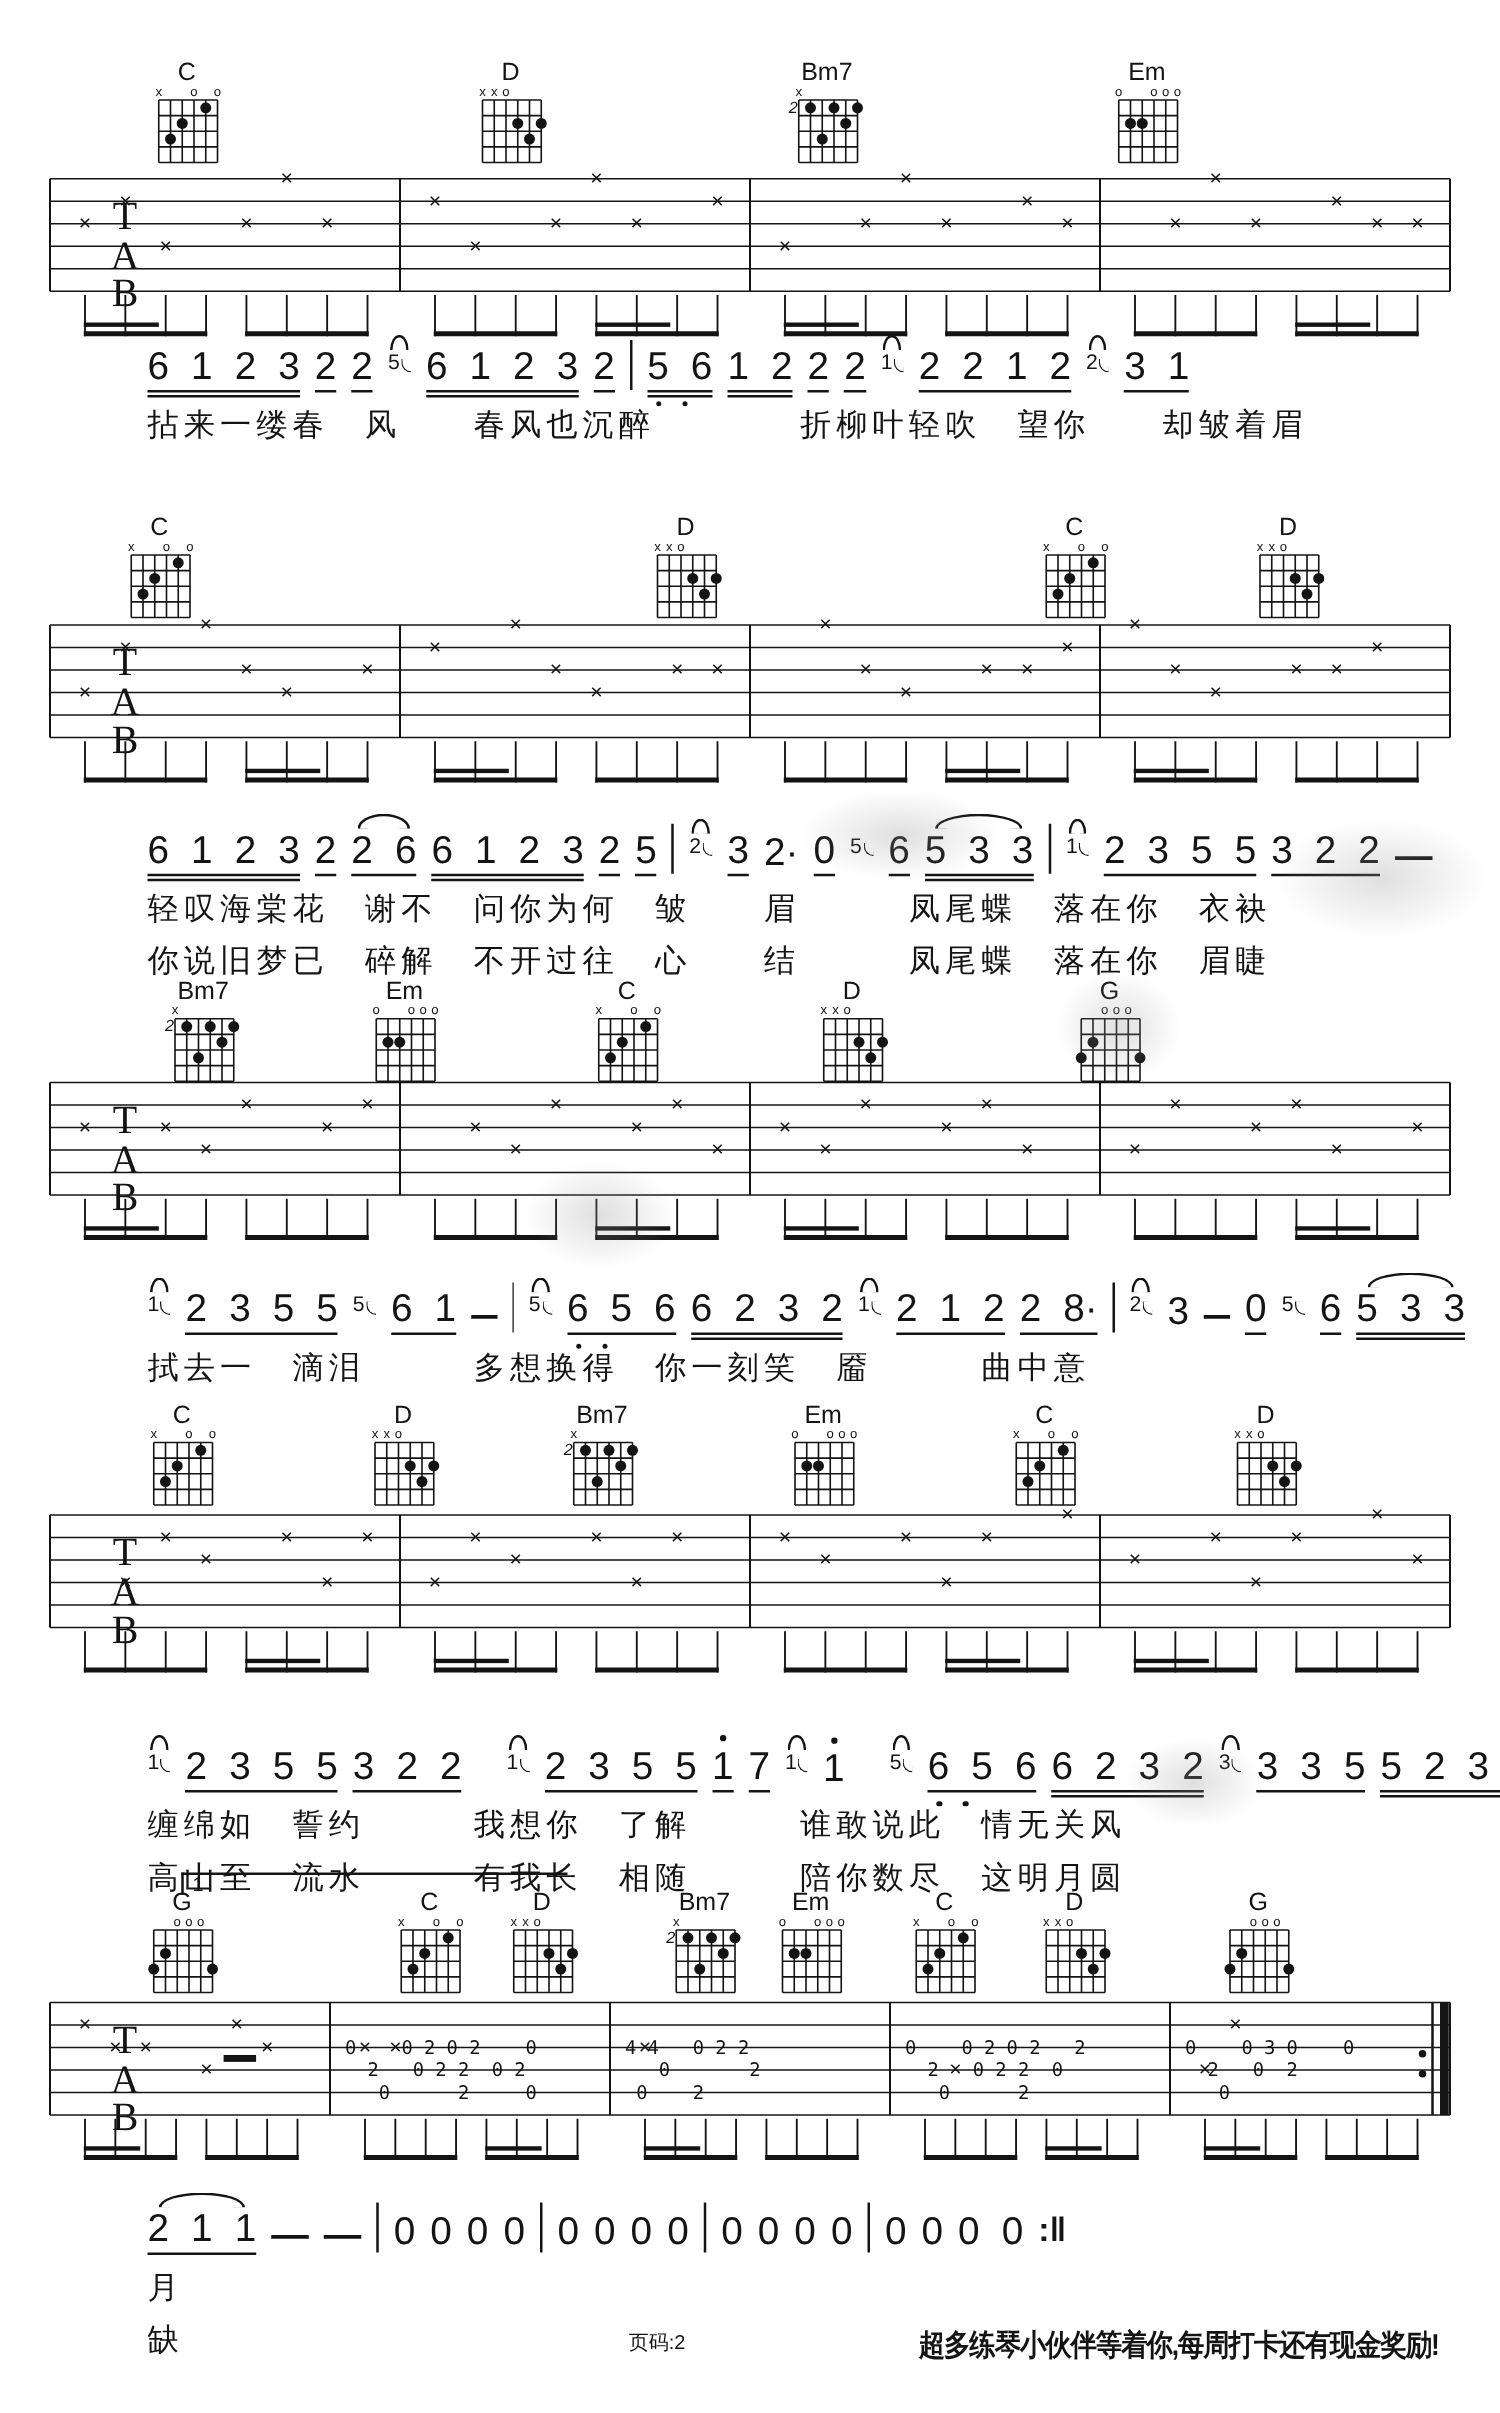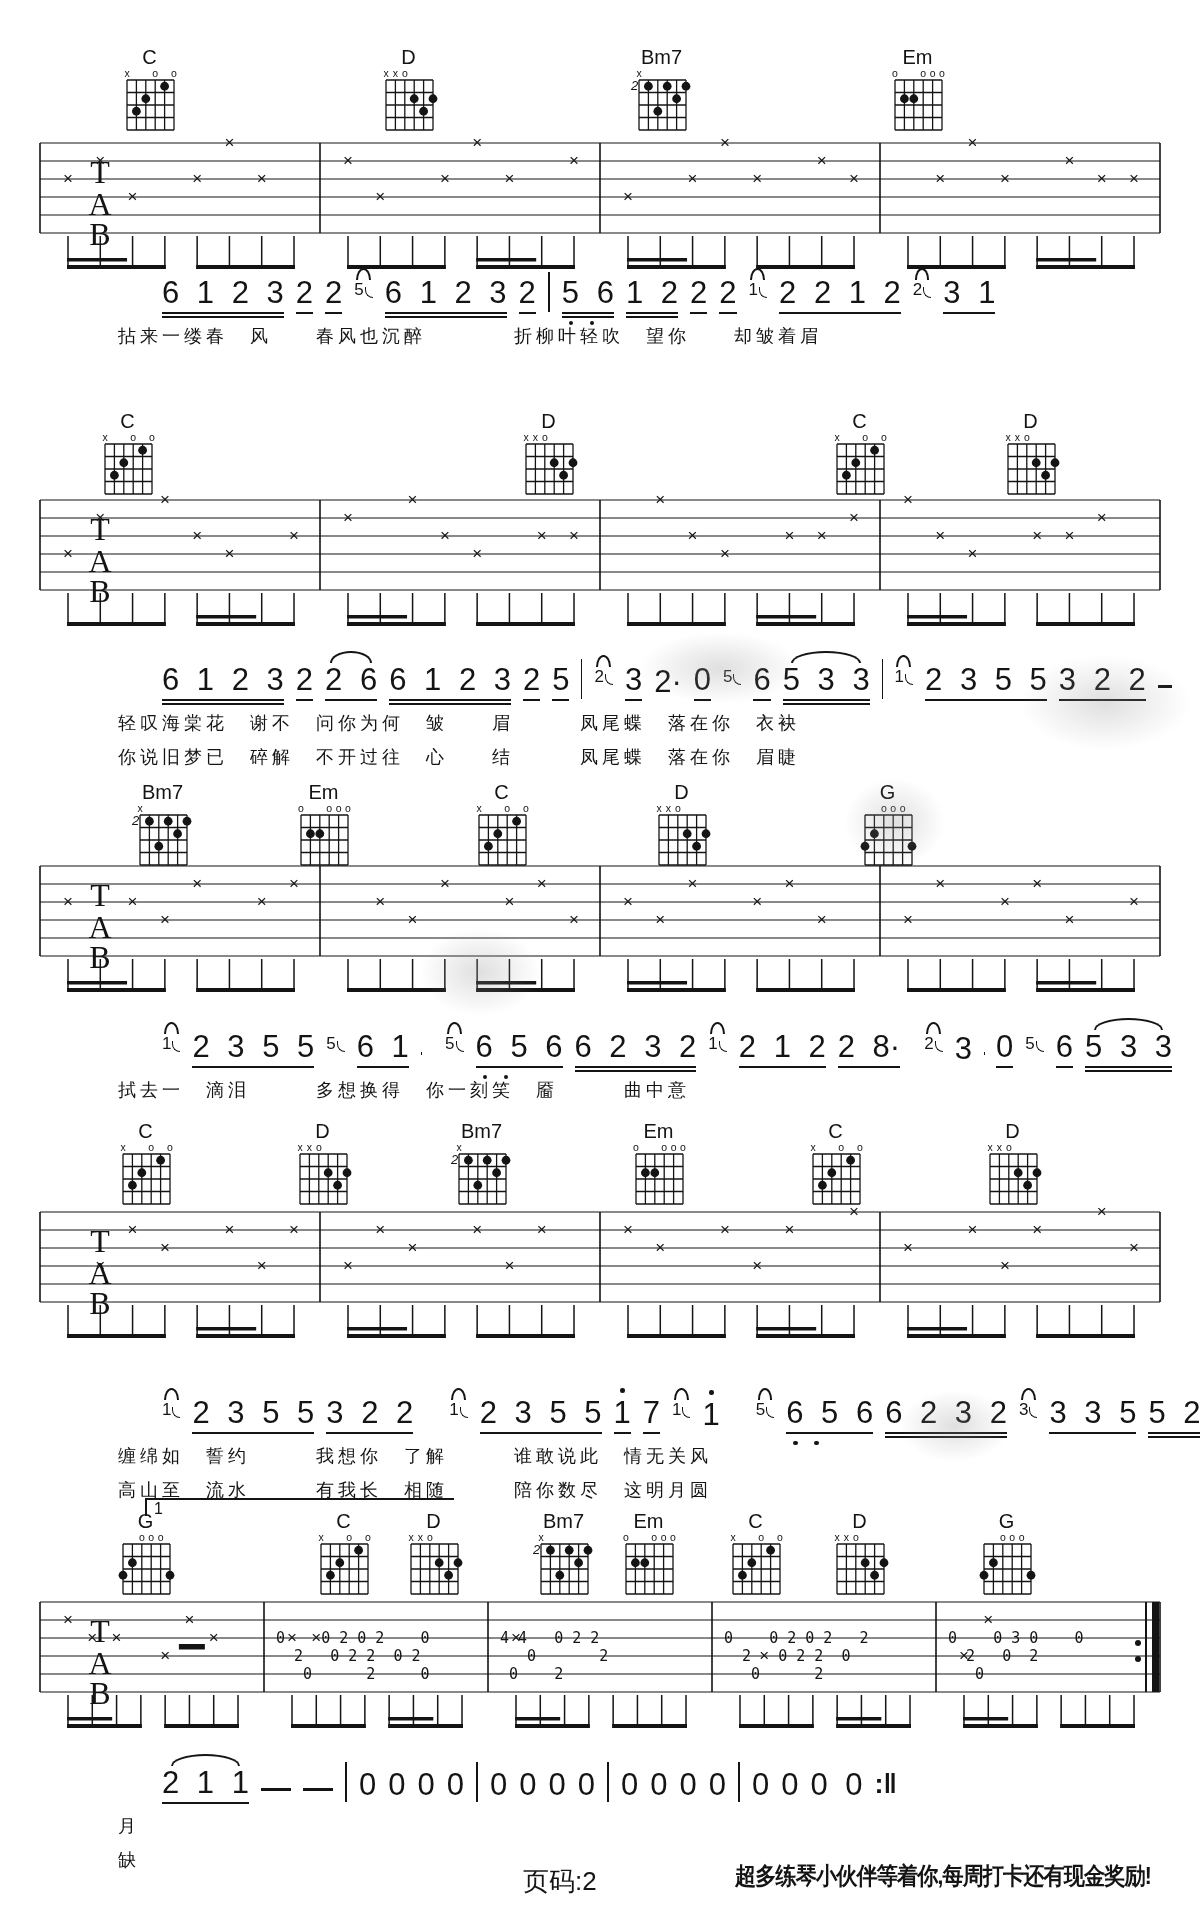--- a/index.html
+++ b/index.html
@@ -4,39 +4,39 @@
 <style>
   html,body{margin:0;padding:0;background:#fff;}
   #page{position:relative;width:1200px;height:1930px;background:#ffffff;
         font-family:"Liberation Sans",sans-serif;color:#141414;overflow:hidden;}
   
   .chord{position:absolute;width:64px;height:88px;}
   
   .staff{position:absolute;left:0;width:1200px;height:180px;}
   
   .verse{position:absolute;left:118px;right:28px;}
-  .jp{display:flex;align-items:flex-end;gap:12px;font-size:31px;line-height:1;height:46px;margin-left:44px;}
+  .jp{display:flex;align-items:flex-end;gap:12px;font-size:31px;line-height:1;height:46px;}
   .tok{position:relative;word-spacing:9px;padding-bottom:4px;white-space:pre;}
   .u1{border-bottom:2.2px solid #141414;}
   .u2{border-bottom:2.2px solid #141414;}
   .u2::after{content:"";position:absolute;left:0;right:0;bottom:-6px;height:2.2px;background:#141414;}
   .tie::before{content:"";position:absolute;left:10%;right:10%;top:-13px;height:10px;
     border:2px solid #141414;border-bottom:none;border-radius:50% 50% 0 0/100% 100% 0 0;}
   .g{font-size:17px;padding-bottom:16px;word-spacing:2px;}
   .g::after{content:"";display:inline-block;width:7px;height:10px;border-left:1.8px solid #141414;
     border-bottom:1.8px solid #141414;border-bottom-left-radius:9px;margin-left:1px;vertical-align:-3px;}
   .bar{width:2px;height:40px;background:#141414;align-self:flex-end;margin-bottom:2px;}
   .dashbar{width:30px;height:3.5px;background:#141414;align-self:flex-end;margin-bottom:13px;}
   .rep{font-size:27px;font-weight:bold;padding-bottom:6px;}
   .dot-hi{position:absolute;top:-9px;left:50%;margin-left:-2px;width:4.5px;height:4.5px;border-radius:50%;background:#141414;}
   .dot-lo{position:absolute;bottom:-13px;left:7px;width:4.5px;height:4.5px;border-radius:50%;background:#141414;box-shadow:21px 0 0 #141414;}
-  .lyr{font-size:18px;letter-spacing:4px;line-height:1.25;margin-top:11px;white-space:pre;}
+  .lyr{font-size:25px;letter-spacing:4px;line-height:1.25;margin-top:11px;white-space:pre;}
   .volta{position:absolute;border-top:2px solid #141414;border-left:2px solid #141414;height:16px;
     font-size:16px;padding:0 0 0 7px;line-height:18px;}
-  .footer-page{position:absolute;left:523px;top:1864px;font-size:26px;}
+  .footer-page{position:absolute;left:503px;top:1864px;font-size:16px;}
   .footer-promo{position:absolute;left:735px;top:1860px;font-size:24px;font-weight:bold;
     transform:scaleX(0.88);transform-origin:left center;letter-spacing:-1px;white-space:nowrap;}
   .smudge{position:absolute;border-radius:50%;pointer-events:none;
     background:radial-gradient(closest-side,rgba(150,150,150,.30),rgba(150,150,150,0));}
 </style>
 </head>
 <body>
 
 <div id="page">
   <div class="footer-page">页码:2</div>

